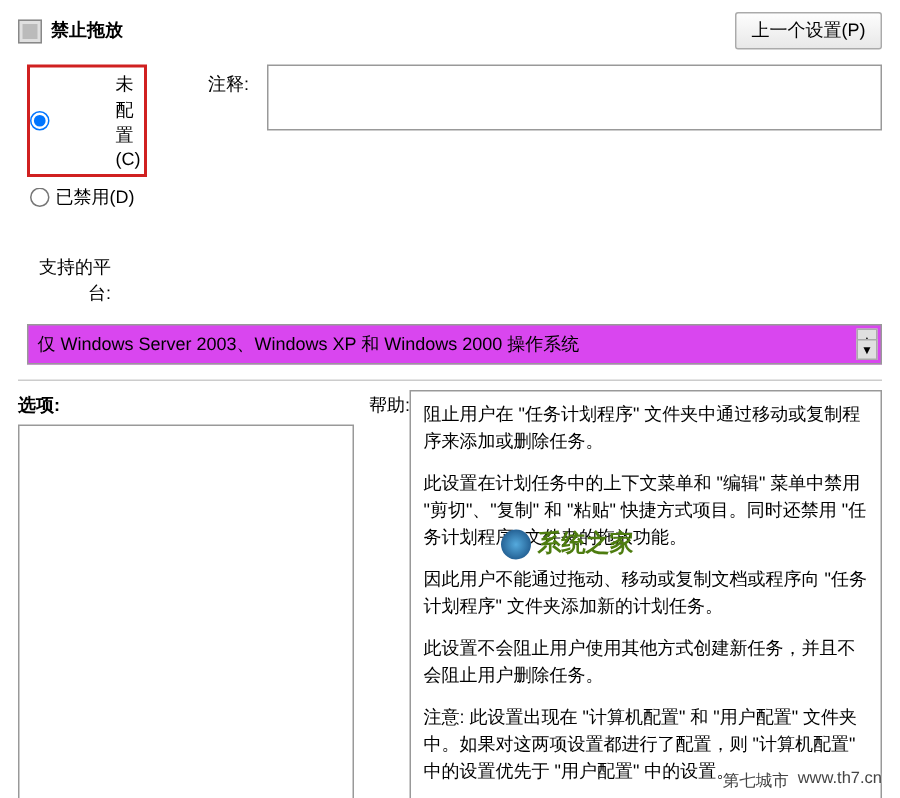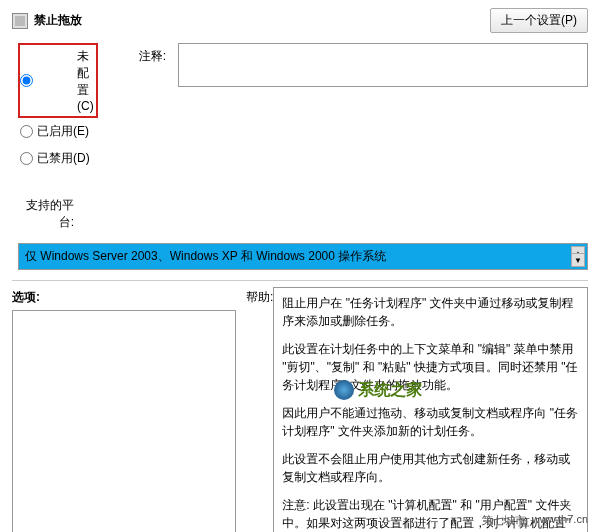--- a/index.html
+++ b/index.html
@@ -12,21 +12,21 @@
 .btn { background: linear-gradient(#fdfdfd, #e8e8e8); border: 1px solid #aaa; border-radius: 2px; padding: 3px 10px; font-size: 12px; cursor: pointer; font-family: inherit; }
 .config-row { display: flex; padding: 4px 12px 4px 18px; gap: 12px; }
 .radio-col { width: 80px; }
 .radio-item { display: flex; align-items: center; gap: 4px; padding: 5px 2px; }
 .radio-item.highlighted { border: 2px solid #d02020; padding: 3px 0; gap: 44px; }
 .radio-item input { margin: 0; }
 .label-col { width: 56px; text-align: right; padding-top: 5px; }
 .field-col { flex: 1; }
 .comment-box { width: 100%; height: 44px; border: 1px solid #999; padding: 2px; font-family: inherit; font-size: 12px; resize: none; }
 .platform-row { display: flex; padding: 4px 12px 4px 18px; gap: 12px; flex-direction: column; }
-.platform-box { flex: 1; height: 48px; border: 1px solid #999; padding: 4px 6px; background: #0ea5e9; overflow: hidden; position: relative; }
+.platform-box { flex: 1; height: 48px; border: 1px solid #999; padding: 4px 6px; background: #d946ef; overflow: hidden; position: relative; }
 .scroll-arrow { position: absolute; right: 2px; width: 14px; height: 14px; background: #e0e0e0; border: 1px solid #aaa; display: flex; align-items: center; justify-content: center; font-size: 8px; cursor: pointer; }
 .sa-up { top: 2px; }
 .sa-down { bottom: 2px; }
 .sep { margin: 6px 12px; border: none; border-top: 1px solid #ccc; }
 .lower { display: flex; padding: 0 12px; gap: 10px; }
 .options-col { width: 224px; display: flex; flex-direction: column; font-weight: bold; }
 .help-col { flex: 1; display: flex; flex-direction: row; }
 .col-header { padding: 2px 0 4px 0; }
 .options-box { flex: 1; border: 1px solid #999; background: #fff; height: 296px; }
 .help-box { flex: 1; border: 1px solid #999; background: #fff; height: 296px; padding: 6px 8px; overflow: hidden; position: relative; line-height: 1.5; }
@@ -50,24 +50,20 @@
 </div>
 
 <div class="config-row">
   <div class="radio-col">
     <label class="radio-item highlighted">
       <input type="radio" name="cfg" checked="" style="">
       <span>未配置(C)</span>
     </label>
     <label class="radio-item">
       <input type="radio" name="cfg" style="">
-      <span>已启用(E)</span>
-    </label>
-    <label class="radio-item">
-      <input type="radio" name="cfg" style="">
       <span>已禁用(D)</span>
     </label>
   </div>
   <div class="label-col">注释:</div>
   <div class="field-col">
     <textarea class="comment-box" style=""></textarea>
   </div>
 </div>
 
 <div class="platform-row">
@@ -86,21 +82,21 @@
   <div class="options-col">
     <div class="col-header">选项:</div>
     <div class="options-box"></div>
   </div>
   <div class="help-col">
     <div class="col-header">帮助:</div>
     <div class="help-box">
       <p>阻止用户在 "任务计划程序" 文件夹中通过移动或复制程序来添加或删除任务。</p>
       <p>此设置在计划任务中的上下文菜单和 "编辑" 菜单中禁用 "剪切"、"复制" 和 "粘贴" 快捷方式项目。同时还禁用 "任务计划程序" 文件夹的拖放功能。</p>
       <p>因此用户不能通过拖动、移动或复制文档或程序向 "任务计划程序" 文件夹添加新的计划任务。</p>
-      <p>此设置不会阻止用户使用其他方式创建新任务，移动或复制文档或程序向。</p>
+      <p>此设置不会阻止用户使用其他方式创建新任务，并且不会阻止用户删除任务。</p>
       <p>注意: 此设置出现在 "计算机配置" 和 "用户配置" 文件夹中。如果对这两项设置都进行了配置，则 "计算机配置" 中的设置优先于 "用户配置" 中的设置。</p>
       <div class="watermark">
         <span class="wm-icon"></span>
         <span>系统之家</span>
       </div>
     </div>
   </div>
 </div>
 
 <div class="bottom-row">

